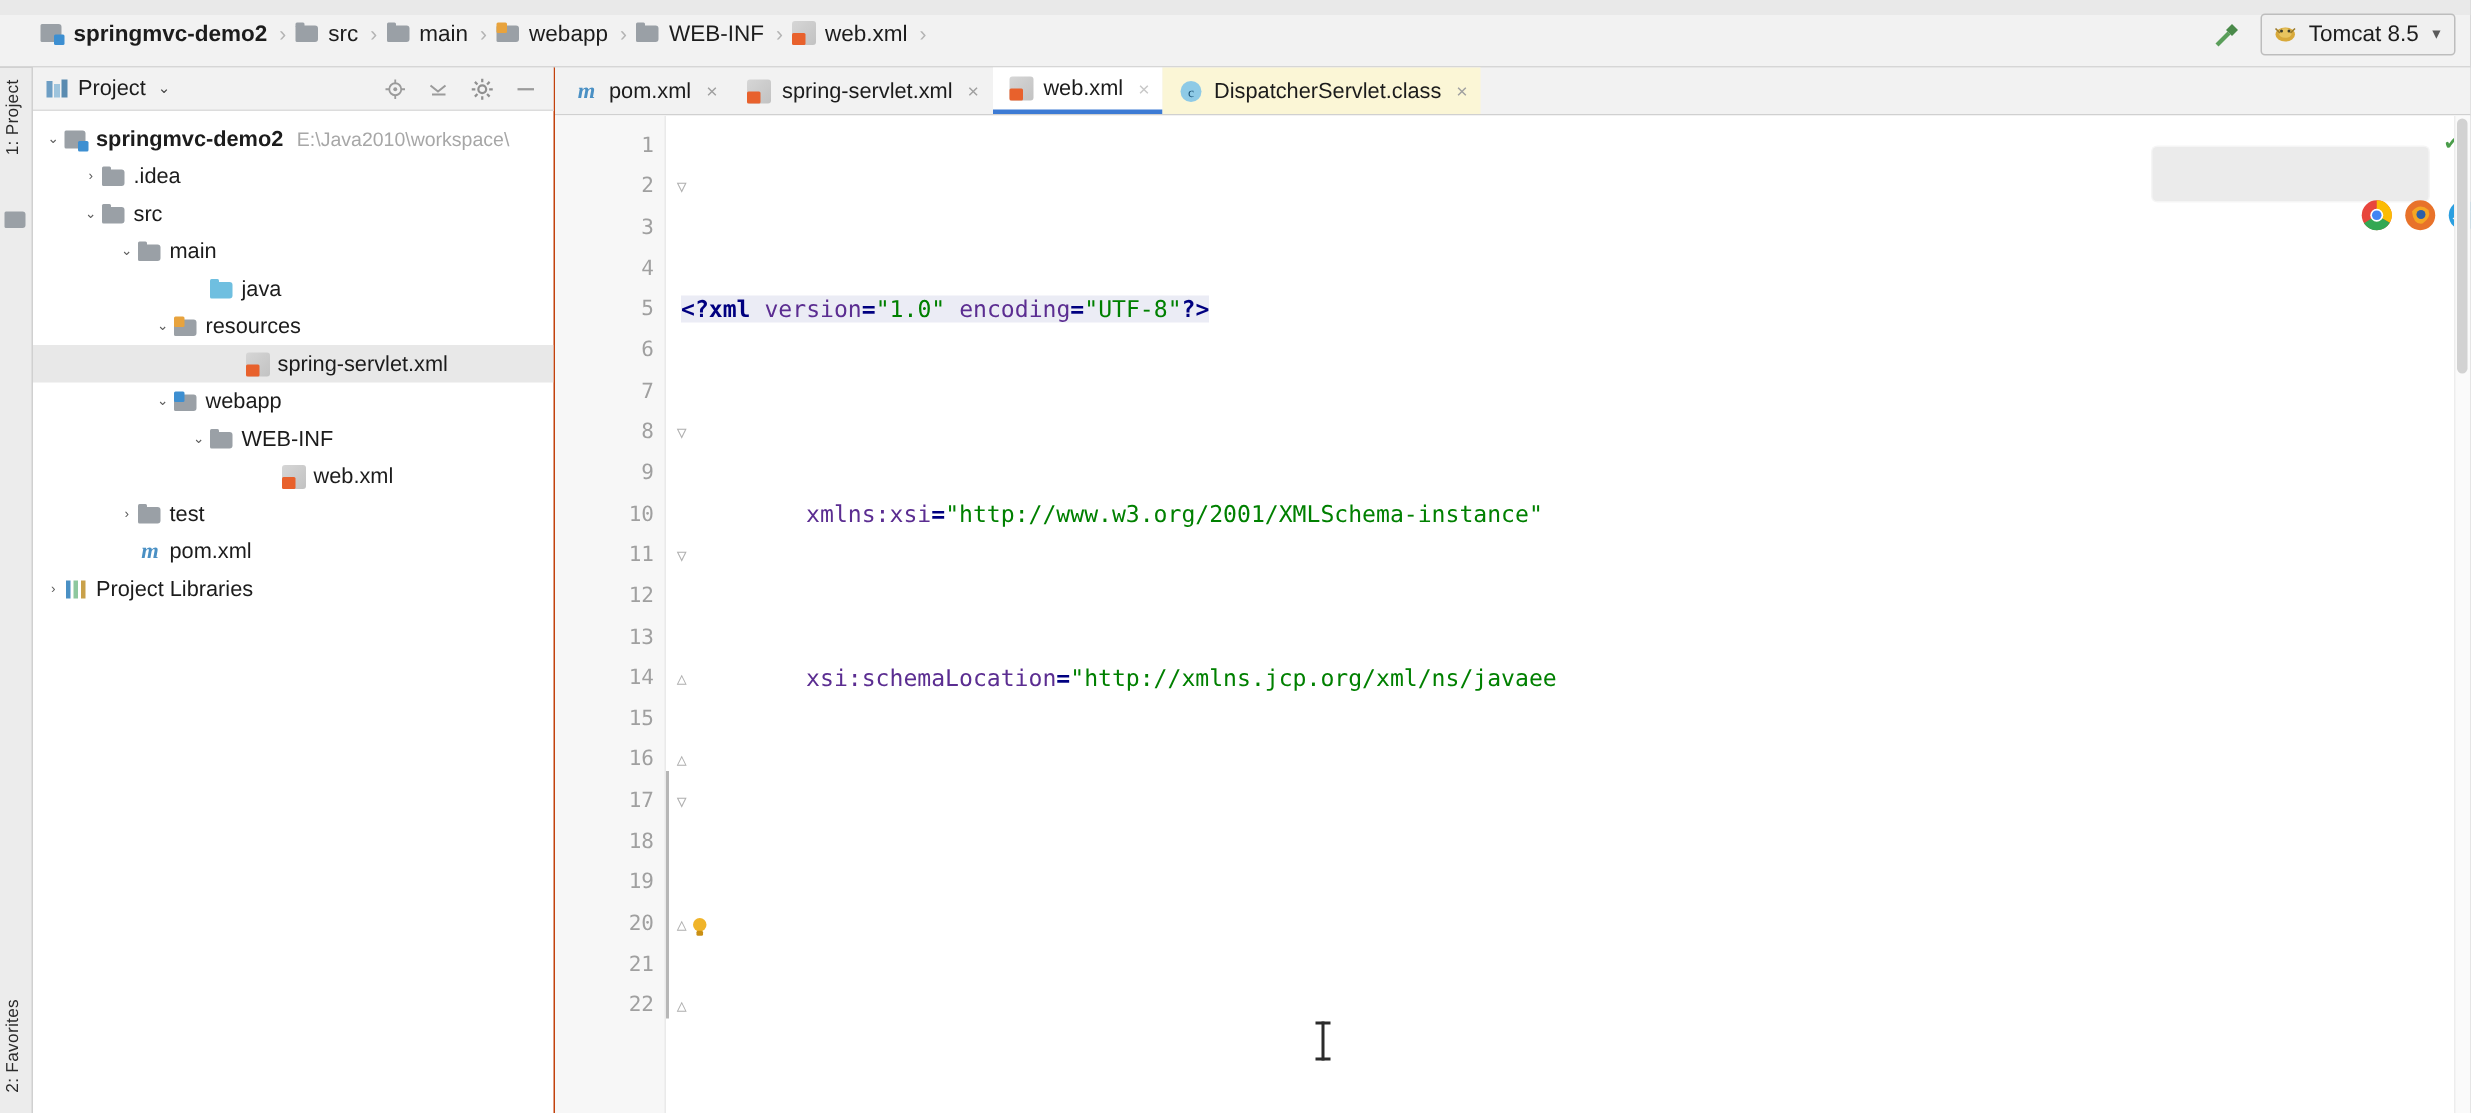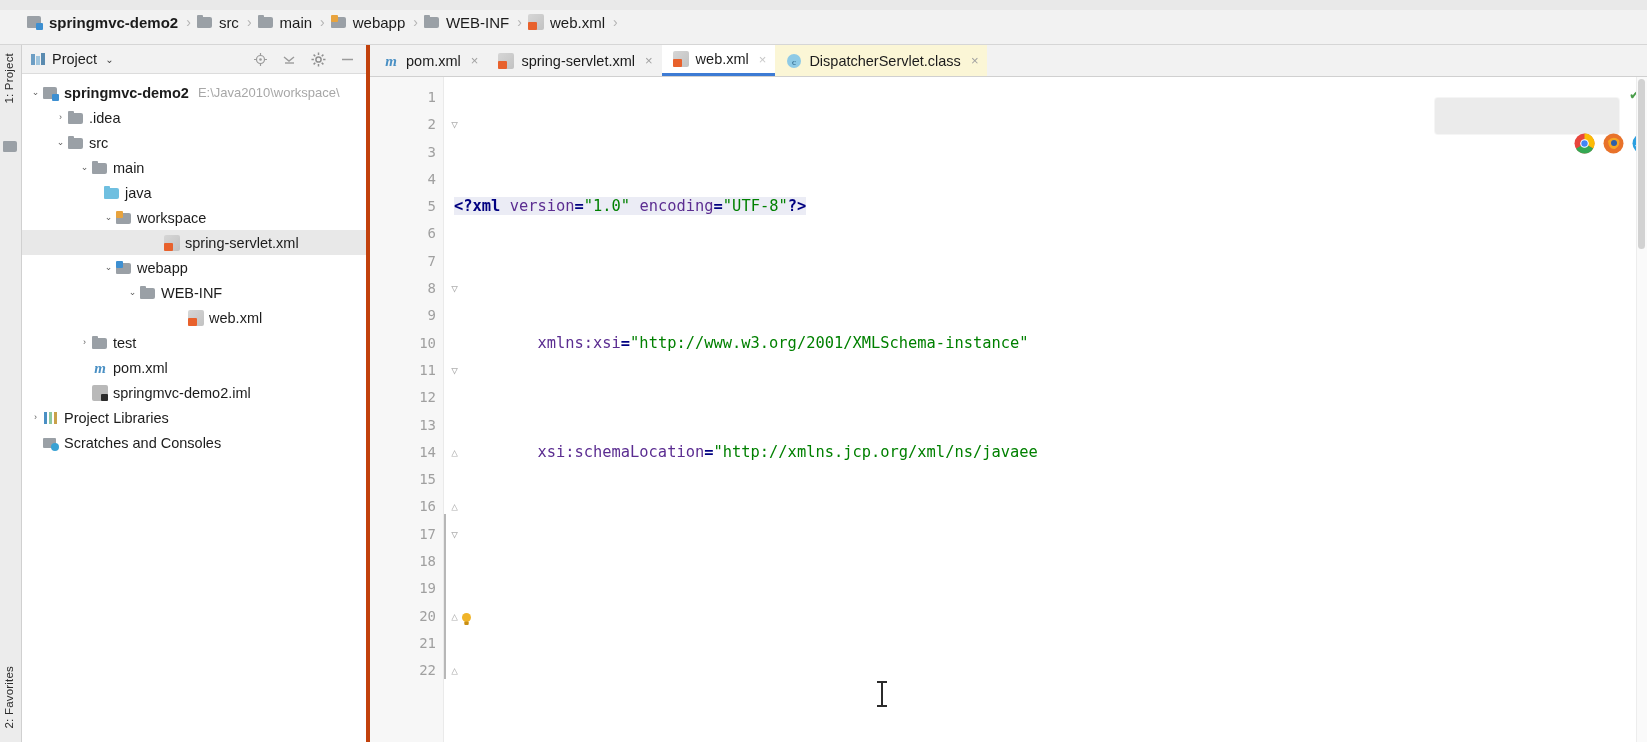--- a/index.html
+++ b/index.html
@@ -102,21 +102,21 @@
     width: 14px; height: 11px;
     background: #9aa0a6;
     border-radius: 1px 2px 2px 1px;
   }
 
   
   .project-panel {
     width: 348px;
     flex: 0 0 348px;
     background: #ffffff;
-    border-right: 4px solid #c2410c;
+    border-right: 1px solid #c2410c;
     display: flex; flex-direction: column;
     min-height: 0;
   }
   .pp-header {
     height: 29px;
     background: #f2f2f2;
     border-bottom: 1px solid #dcdcdc;
     display: flex; align-items: center;
     padding: 0 4px 0 8px;
     gap: 6px;
@@ -388,20 +388,39 @@
       <span>WEB-INF</span>
     </div>
     <span class="crumb-sep">›</span>
 
     <div class="crumb">
       <span class="ico ico-xml"></span>
       <span>web.xml</span>
     </div>
     <span class="crumb-sep">›</span>
 
+    <div class="navbar-right">
+      <div class="hammer-btn">
+        <svg width="20" height="20" viewBox="0 0 20 20">
+          <path d="M3 16 L11 8 L13 10 L5 18 Z" fill="#5a9e5a"></path>
+          <path d="M10 7 L14 3 L18 7 L14 11 Z" fill="#4a8a4a"></path>
+        </svg>
+      </div>
+      <div class="runcfg">
+        <svg width="17" height="17" viewBox="0 0 17 17">
+          <ellipse cx="8.5" cy="9" rx="6.5" ry="4.6" fill="#d8a93a"></ellipse>
+          <ellipse cx="8.5" cy="8" rx="4.4" ry="3.2" fill="#e8c45f"></ellipse>
+          <circle cx="6" cy="6.6" r="1" fill="#3a3a2a"></circle>
+          <circle cx="11" cy="6.6" r="1" fill="#3a3a2a"></circle>
+          <path d="M2 5 L5 8 M15 5 L12 8" stroke="#9a7a2a" stroke-width="1.1" fill="none"></path>
+        </svg>
+        <span>Tomcat 8.5</span>
+        <span class="chev">▾</span>
+      </div>
+    </div>
   </div>
 
   <div class="main">
 
     <div class="toolstrip">
       <div class="vtab vtab-proj">1: Project</div>
       <div class="vtab-projicon"></div>
       <div class="vtab vtab-fav">2: Favorites</div>
     </div>
 
@@ -464,30 +483,30 @@
           <span class="ico ico-folder"></span>
           <span class="tlabel">src</span>
         </div>
 
         <div class="trow" style="padding-left:55px">
           <span class="arrow">⌄</span>
           <span class="ico ico-folder"></span>
           <span class="tlabel">main</span>
         </div>
 
-        <div class="trow" style="padding-left:67px">
+        <div class="trow" style="padding-left:103px">
           <span class="arrow"></span>
           <span class="ico ico-folder blue"></span>
           <span class="tlabel">java</span>
         </div>
 
         <div class="trow" style="padding-left:79px">
           <span class="arrow">⌄</span>
           <span class="ico ico-folder ico-badge bdg-orange"></span>
-          <span class="tlabel">workspace</span>
+          <span class="tlabel">resources</span>
         </div>
 
         <div class="trow sel" style="padding-left:127px">
           <span class="arrow"></span>
           <span class="ico ico-xml"></span>
           <span class="tlabel">spring-servlet.xml</span>
         </div>
 
         <div class="trow" style="padding-left:79px">
           <span class="arrow">⌄</span>
@@ -512,37 +531,27 @@
           <span class="ico ico-folder"></span>
           <span class="tlabel">test</span>
         </div>
 
         <div class="trow" style="padding-left:55px">
           <span class="arrow"></span>
           <span class="ico ico-maven">m</span>
           <span class="tlabel">pom.xml</span>
         </div>
 
-        <div class="trow" style="padding-left:55px">
-          <span class="arrow"></span>
-          <span class="ico ico-iml"></span>
-          <span class="tlabel">springmvc-demo2.iml</span>
-        </div>
 
         <div class="trow" style="padding-left:6px">
           <span class="arrow">›</span>
           <span class="ico ico-lib"></span>
           <span class="tlabel">Project Libraries</span>
         </div>
 
-        <div class="trow" style="padding-left:6px">
-          <span class="arrow"></span>
-          <span class="ico ico-scratch"></span>
-          <span class="tlabel">Scratches and Consoles</span>
-        </div>
       </div>
     </div>
 
     <div class="editor-area">
 
       <div class="tabbar">
         <div class="etab">
           <span class="ico ico-maven">m</span>
           <span>pom.xml</span>
           <span class="x">×</span>

